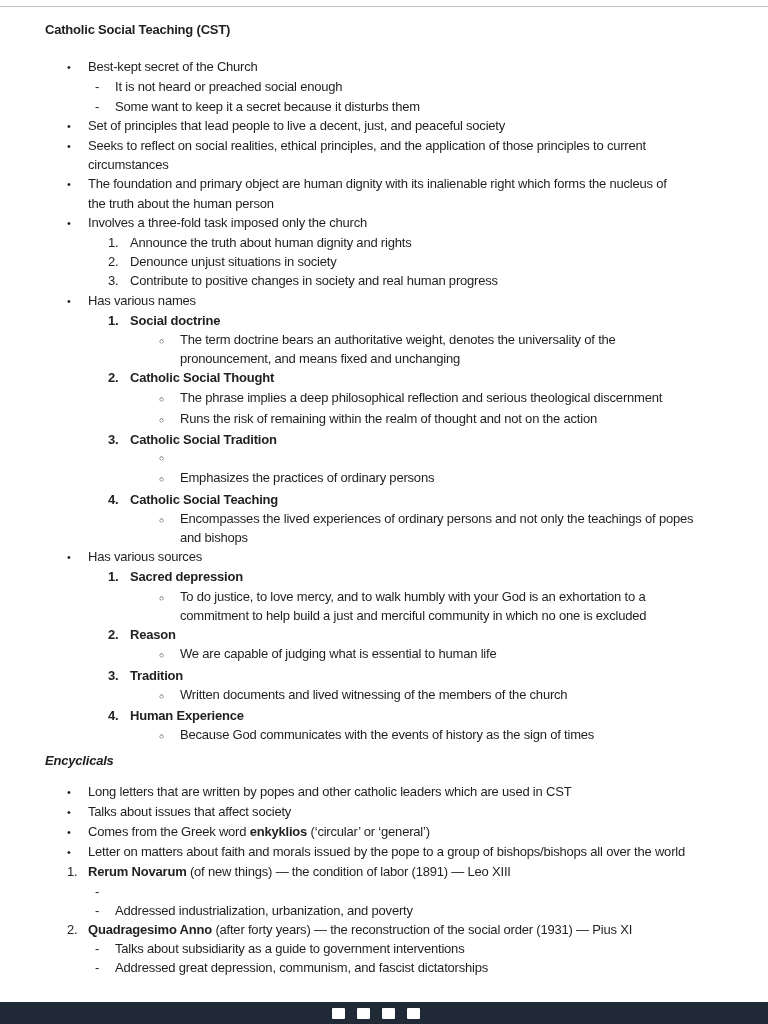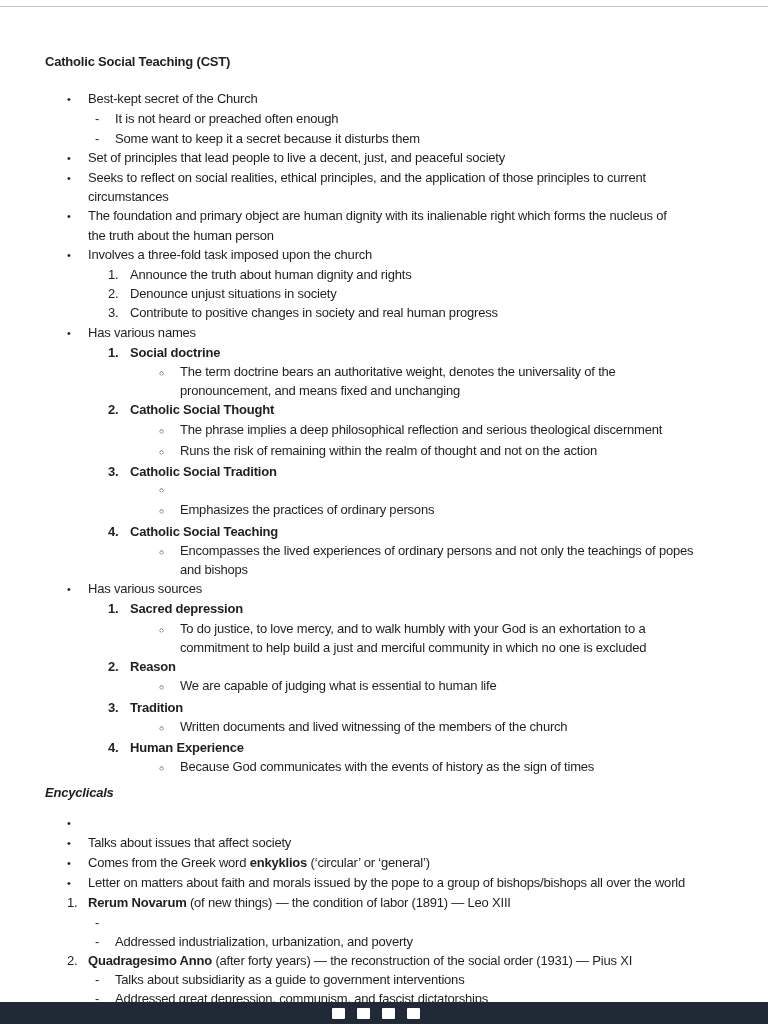--- a/index.html
+++ b/index.html
@@ -10,21 +10,21 @@
     color: #1f1f1f;
     position: relative;
     overflow: hidden;
   }
   .top-divider {
     position: absolute; top: 6px; left: 0; width: 768px; height: 1px;
     background: #c2c2c2;
   }
   .page {
     position: absolute; top: 0; left: 0; width: 768px;
-    padding: 52px 30px 0 45px;
+    padding: 20px 30px 0 45px;
     box-sizing: border-box;
   }
   .doc-title {
     font-weight: bold;
     font-size: 13px;
     line-height: 19.2px;
     letter-spacing: -0.2px;
     margin: 0 0 18px 0;
   }
   .h2 {
@@ -64,21 +64,21 @@
 
 <div class="page">
   <div class="doc-title">Catholic Social Teaching (CST)</div>
   <div>
       <div class="li m-bullet">
         <span class="mk">•</span>
         <span class="tx"><span>Best-kept secret of the Church</span></span>
       </div>
       <div class="li m-dash">
         <span class="mk">-</span>
-        <span class="tx"><span>It is not heard or preached often enough</span></span>
+        <span class="tx"><span>It is not heard or preached social enough</span></span>
       </div>
       <div class="li m-dash">
         <span class="mk">-</span>
         <span class="tx"><span>Some want to keep it a secret because it disturbs them</span></span>
       </div>
       <div class="li m-bullet">
         <span class="mk">•</span>
         <span class="tx"><span>Set of principles that lead people to live a decent, just, and peaceful society</span></span>
       </div>
       <div class="li m-bullet">
@@ -86,21 +86,21 @@
         <span class="tx"><span>Seeks to reflect on social realities, ethical principles, and the application of those principles to current
 circumstances</span></span>
       </div>
       <div class="li m-bullet">
         <span class="mk">•</span>
         <span class="tx"><span>The foundation and primary object are human dignity with its inalienable right which forms the nucleus of
 the truth about the human person</span></span>
       </div>
       <div class="li m-bullet">
         <span class="mk">•</span>
-        <span class="tx"><span>Involves a three-fold task imposed upon the church</span></span>
+        <span class="tx"><span>Involves a three-fold task imposed only the church</span></span>
       </div>
       <div class="li m-num">
         <span class="mk">1.</span>
         <span class="tx"><span>Announce the truth about human dignity and rights</span></span>
       </div>
       <div class="li m-num">
         <span class="mk">2.</span>
         <span class="tx"><span>Denounce unjust situations in society</span></span>
       </div>
       <div class="li m-num">
@@ -185,20 +185,21 @@
         <span class="mk">4.</span>
         <span class="tx"><span class="b">Human Experience</span></span>
       </div>
       <div class="li m-circle">
         <span class="mk">○</span>
         <span class="tx"><span>Because God communicates with the events of history as the sign of times</span></span>
       </div>
       <div class="h2">Encyclicals</div>
       <div class="li m-bullet">
         <span class="mk">•</span>
+        <span class="tx"><span>Long letters that are written by popes and other catholic leaders which are used in CST</span></span>
       </div>
       <div class="li m-bullet">
         <span class="mk">•</span>
         <span class="tx"><span>Talks about issues that affect society</span></span>
       </div>
       <div class="li m-bullet">
         <span class="mk">•</span>
         <span class="tx"><span>Comes from the Greek word </span><span class="b">enkyklios</span><span> (‘circular’ or ‘general’)</span></span>
       </div>
       <div class="li m-bullet">

